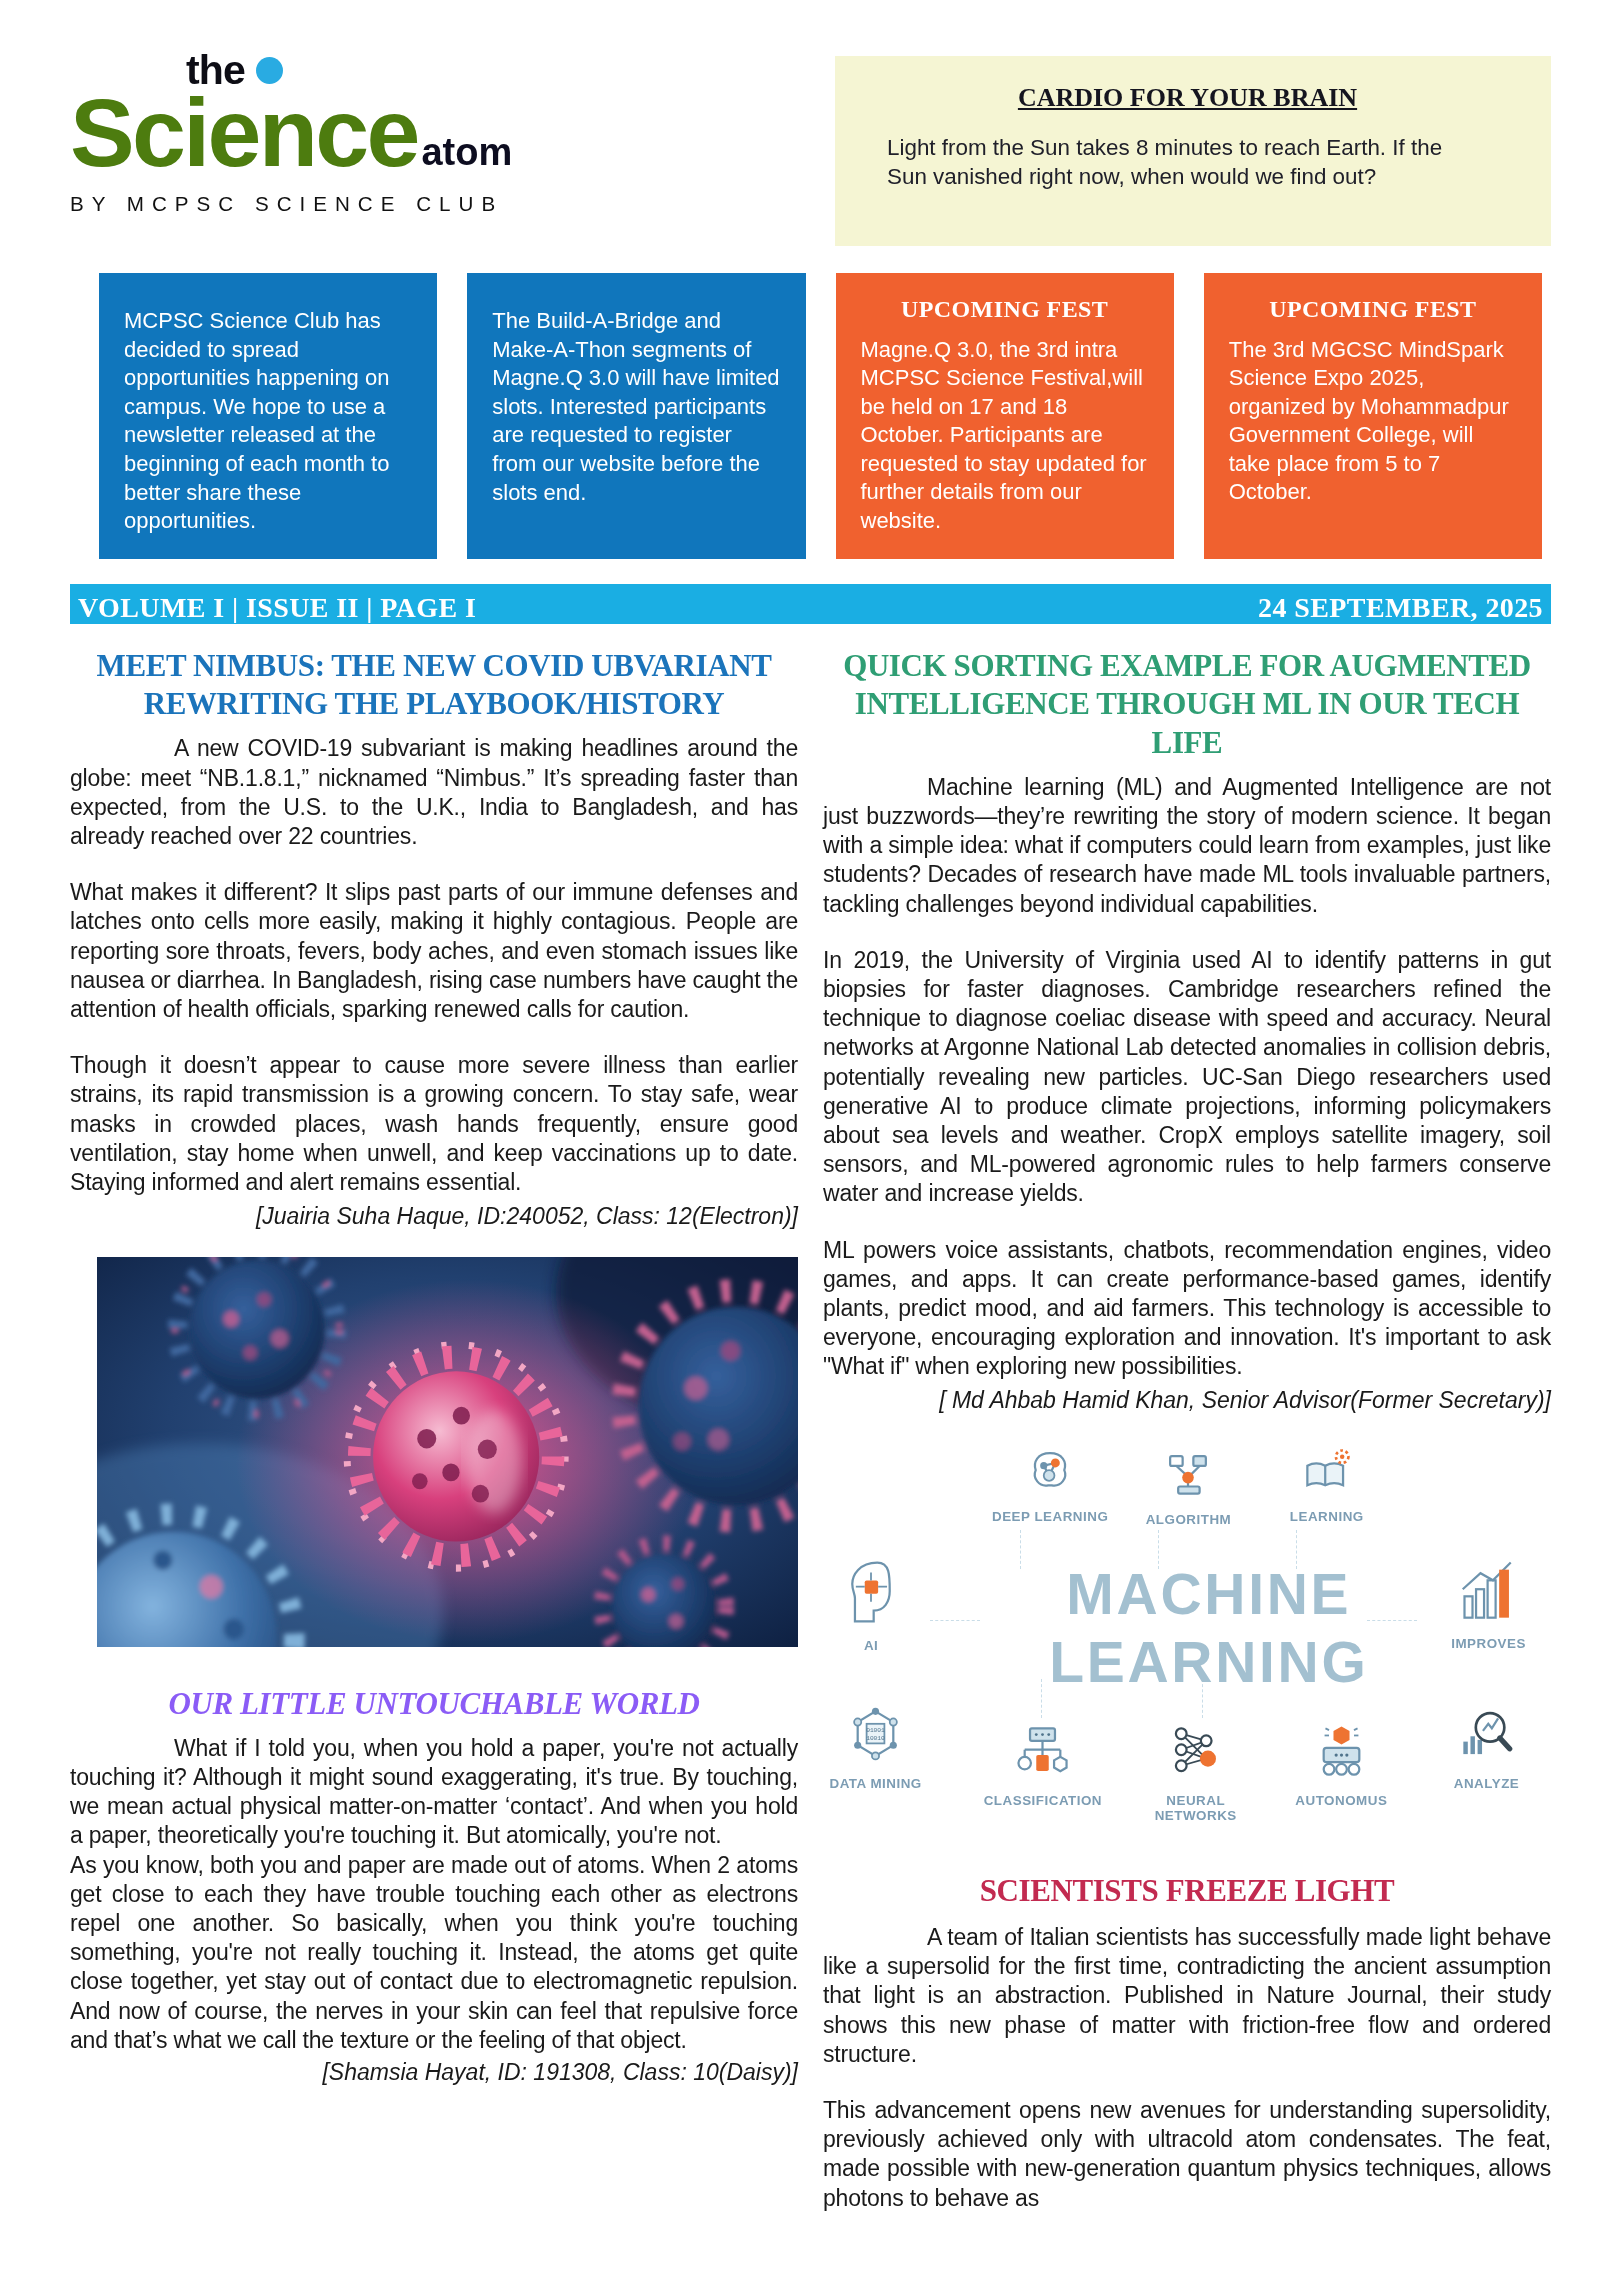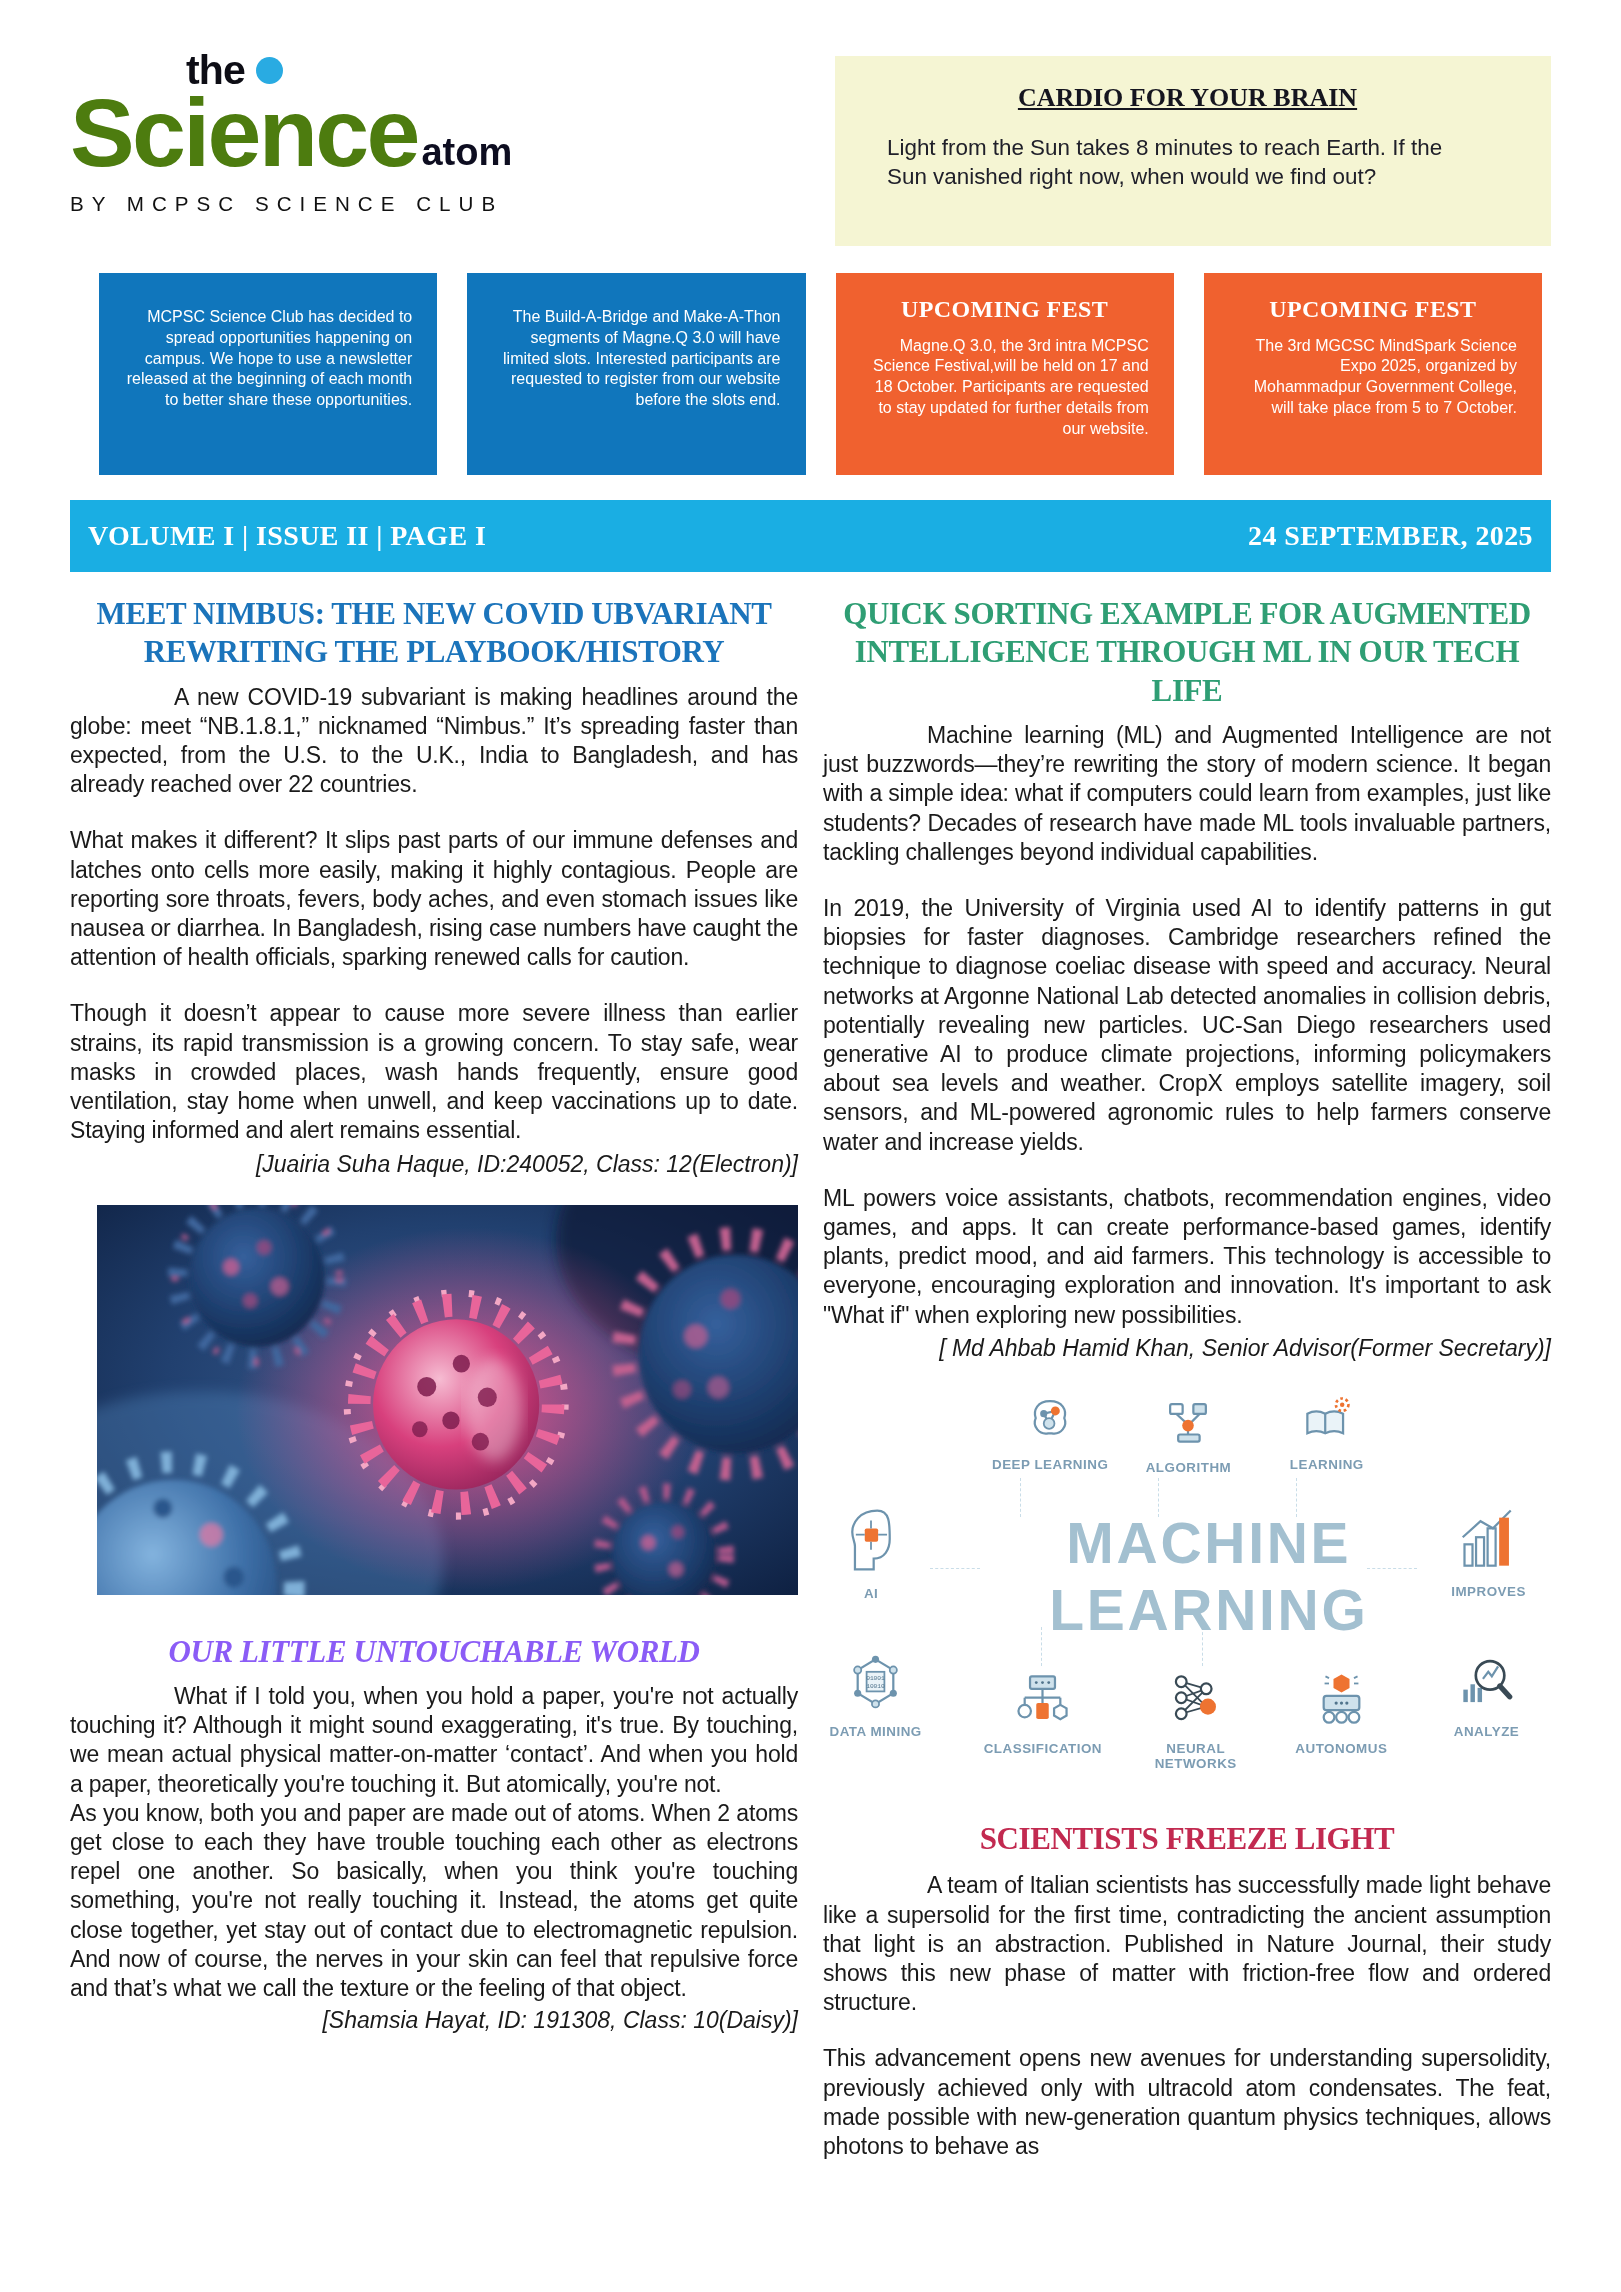--- a/index.html
+++ b/index.html
@@ -30,25 +30,25 @@
     text-align:center; color:#15151f; margin-bottom:19.7px;text-decoration:underline; }
   .trivia-body { font-size:22.4px; line-height:1.32; color:#20202a; max-width:591px; }
 
   
   .notices { display:flex; gap:30px; margin:27px 9px 0 29px; }
   .notice { flex:1; min-height:202px; padding:23px 25px; color:#fff; }
   .notice.blue { background:#1076bc; padding-top:34px; }
   .notice.orange { background:#f0612f; }
   .notice-title { font-family:"Liberation Serif", serif; font-weight:bold; font-size:24px;
     text-align:center; margin-bottom:12.5px; letter-spacing:0.4px; }
-  .notice-body { font-size:16px; line-height:1.3;text-align:right; }
-
-  
-  .banner { margin-top:25px; height:72px; background:#1aaee3; color:#fff;
-    display:flex; justify-content:space-between; align-items:center; padding:0 18px;
+  .notice-body { font-size:22px; line-height:1.3; }
+
+  
+  .banner { margin-top:25px; height:40px; background:#1aaee3; color:#fff;
+    display:flex; justify-content:space-between; align-items:flex-end; padding:0 8px;
     font-family:"Liberation Serif", serif; font-weight:bold; font-size:28px; letter-spacing:0.4px; }
 
   
   .main { display:flex; gap:25px; margin-top:23px; }
   .col { width:50%; }
 
   .headline { font-family:"Liberation Serif", serif; font-weight:bold; font-size:31px;
     line-height:1.24; text-align:center; margin:0 0 10.7px 0; letter-spacing:-0.4px; }
   .headline.blue { color:#1b74bb; }
   .headline.green { color:#2f9e74; }

